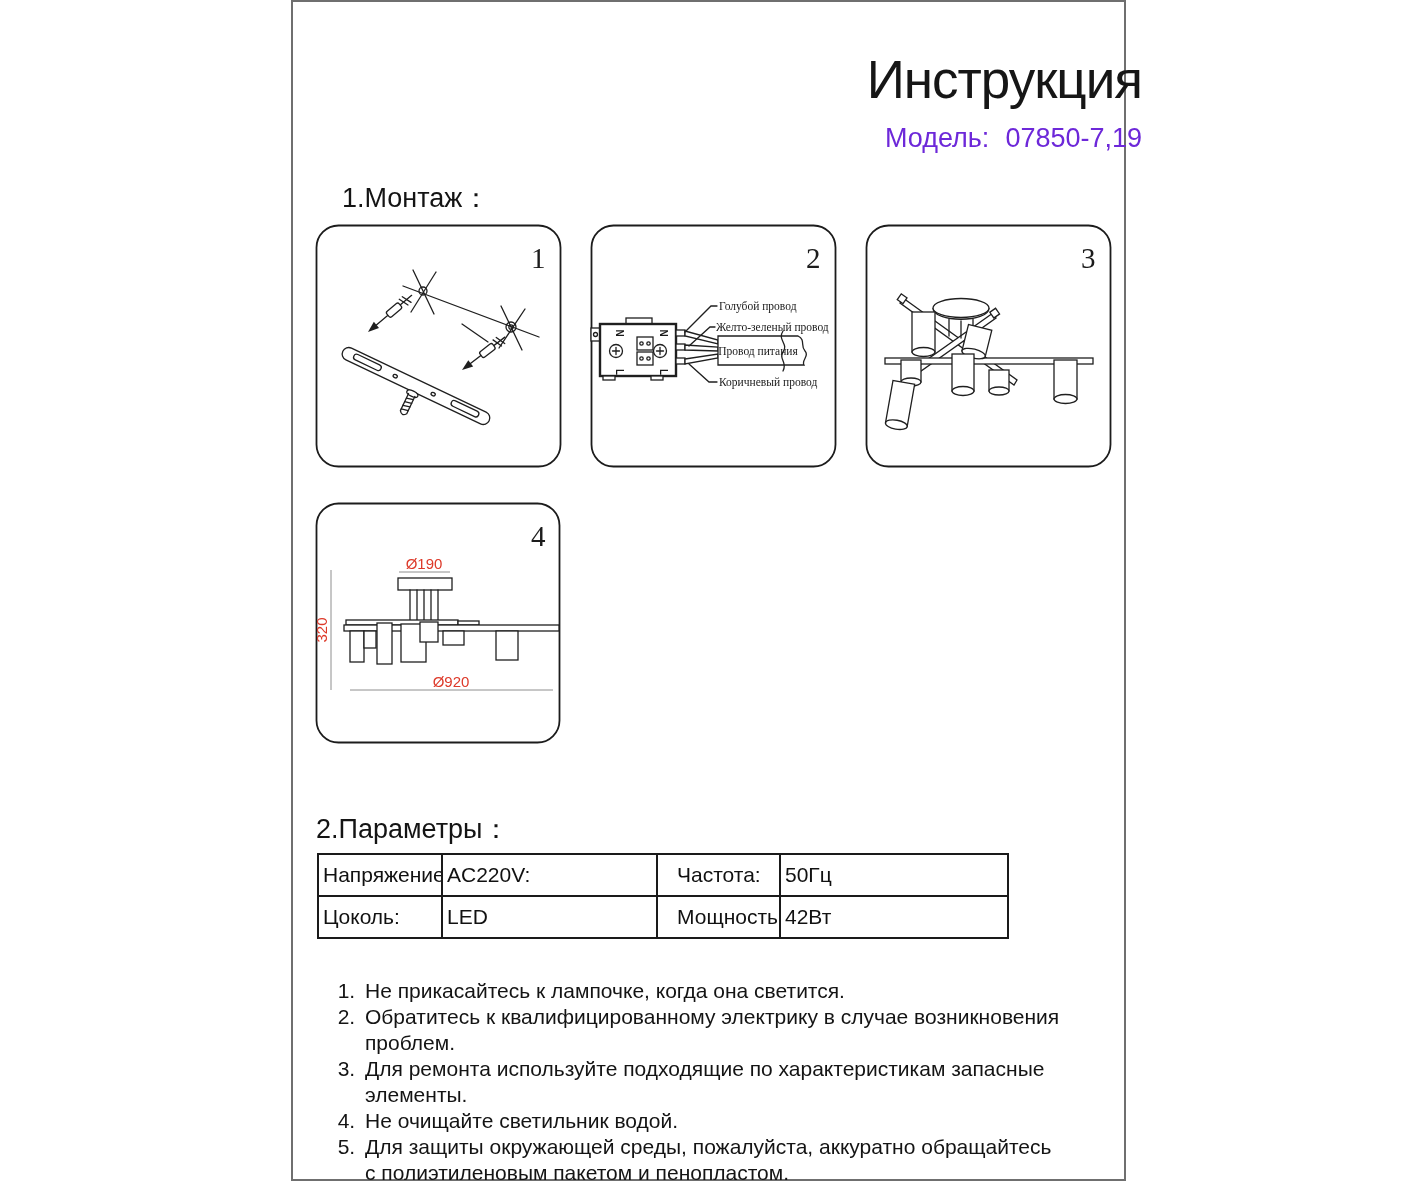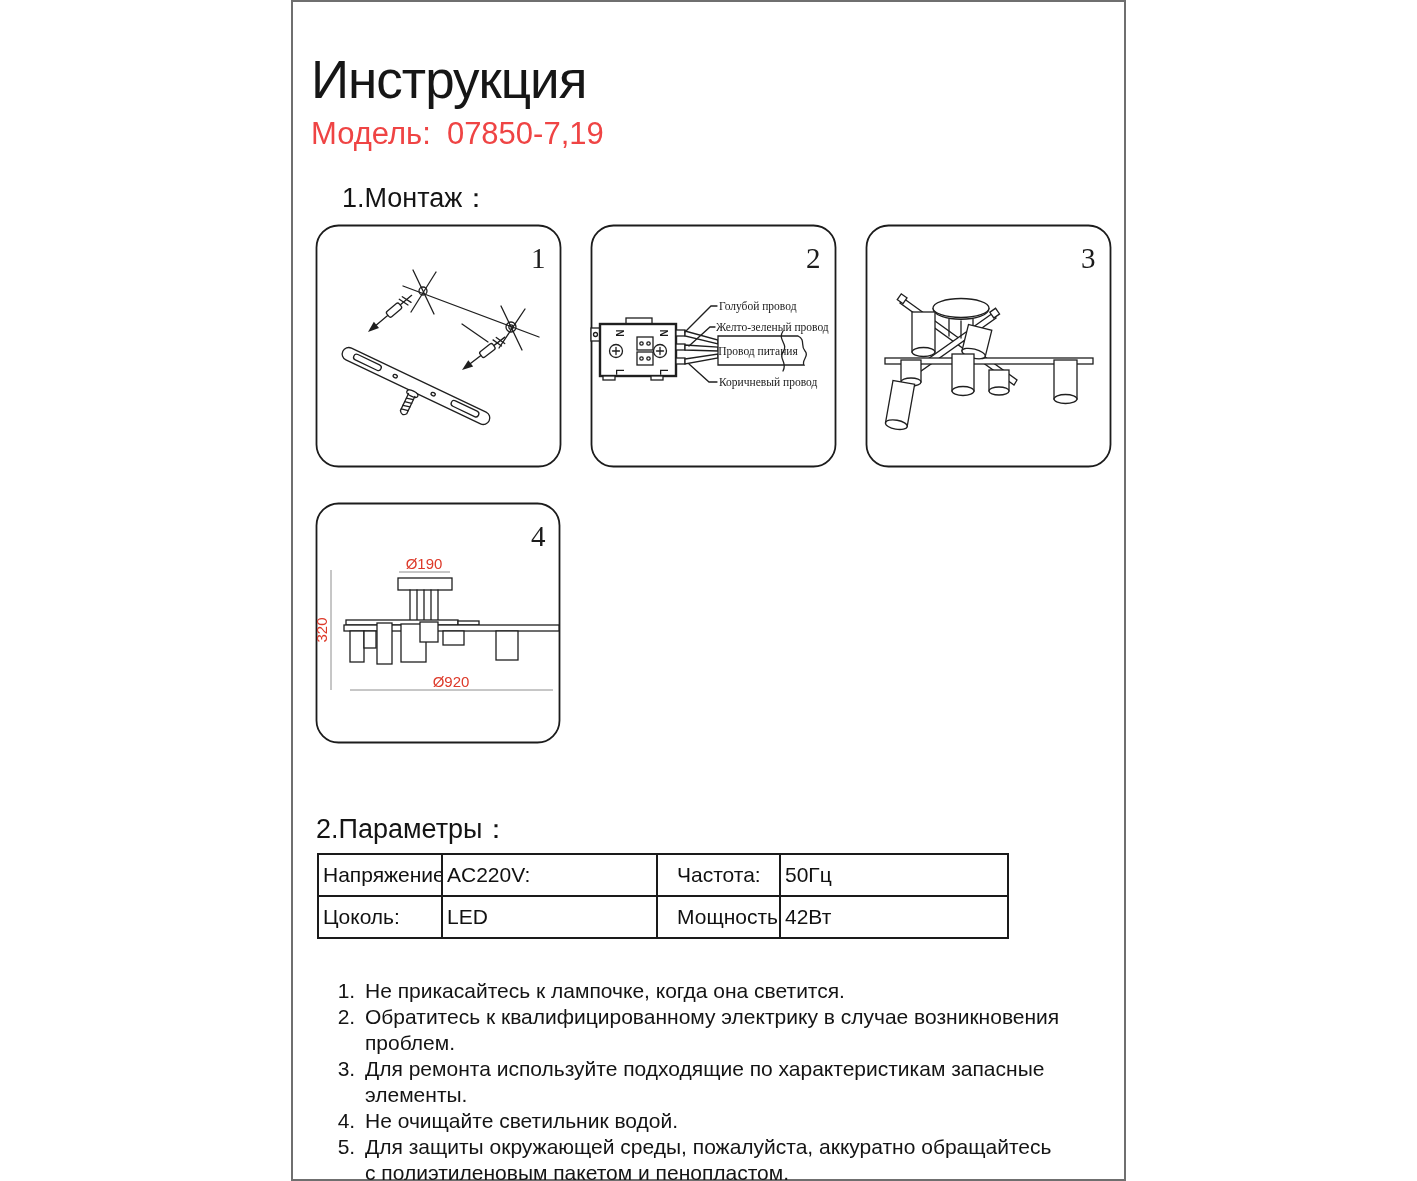--- a/index.html
+++ b/index.html
@@ -1,23 +1,23 @@
 <!DOCTYPE html>
 <html><head>
 <meta charset="utf-8">
 <style>
   html,body{margin:0;padding:0;background:#fff;}
   .canvas{position:relative;width:1417px;height:1181px;background:#fff;overflow:hidden;
           font-family:"Liberation Sans",sans-serif;color:#111;}
   .page{position:absolute;left:291px;top:0;width:835px;height:1181px;
         border:2px solid #6f6f6f;box-sizing:border-box;background:#fff;}
   .abs{position:absolute;}
-  .title-block{top:50px;left:0;width:100%;text-align:left;transform:translateX(18px);}
+  .title-block{top:50px;left:0;width:100%;text-align:right;transform:translateX(18px);}
   .doc-title{font-size:53px;line-height:1.05;letter-spacing:-1px;color:#161616;}
-  .model-line{font-size:31px;margin-top:8px;color:#ef4444;}
+  .model-line{font-size:27px;margin-top:15px;color:#6d28d9;}
   .model-line .gap{display:inline-block;width:16px;}
   .section-heading{font-size:27px;color:#141414;}
   .panel{background:#fff;}
   .panel svg{display:block;}
   .frame{fill:none;stroke:#1c1c1c;stroke-width:1.8;}
   .pnum{font-family:"Liberation Serif",serif;font-size:29px;fill:#1c1c1c;}
   .draw{fill:none;stroke:#1f1f1f;stroke-width:1.3;stroke-linecap:round;}
   .fillw{fill:#ffffff;stroke:#1f1f1f;stroke-width:1.3;}
   .thick{stroke-width:2.4;}
   .serif-label{font-family:"Liberation Serif",serif;font-size:11.5px;fill:#1a1a1a;}

